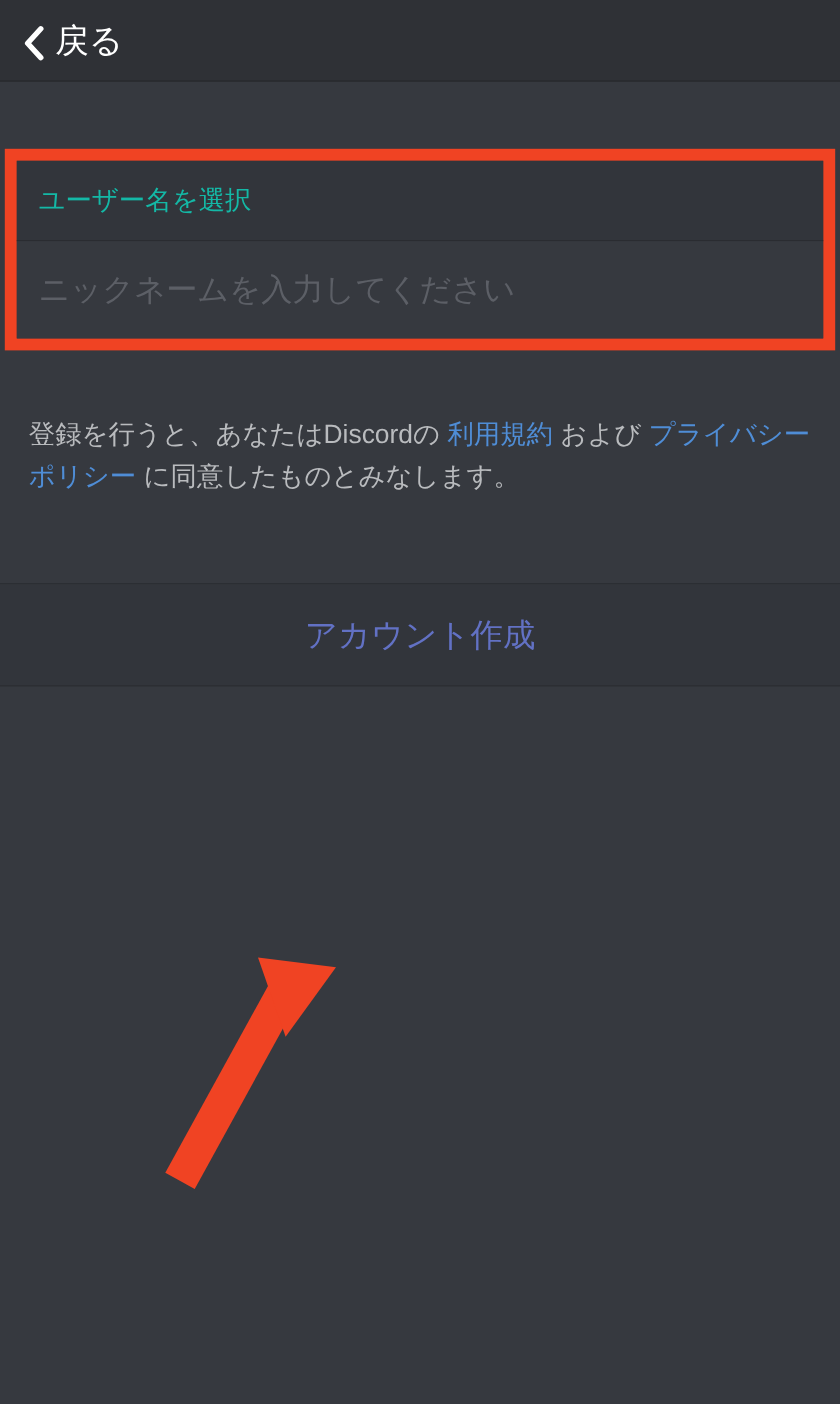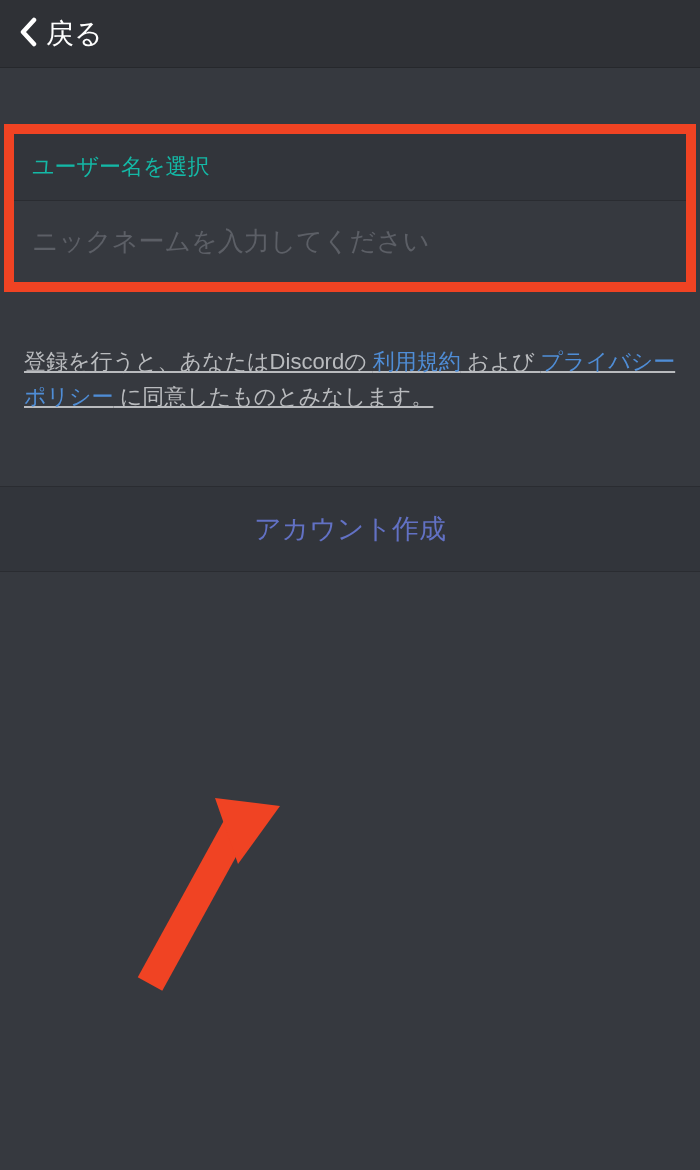--- a/index.html
+++ b/index.html
@@ -18,21 +18,21 @@
     .header {
       height: 68px;
       background-color: #2f3136;
       display: flex;
       align-items: center;
       position: relative;
       border-bottom: 1px solid #26282c;
     }
     .back-button {
       display: flex;
-      align-items: flex-start;
+      align-items: flex-end;
       padding-left: 18px;
       cursor: pointer;
     }
     .back-chevron {
       width: 20px;
       height: 34px;
       display: flex;
       align-items: center;
       justify-content: center;
     }
@@ -81,21 +81,20 @@
       border-bottom: none;
     }
     .spacer {
       height: 36px;
     }
     .disclaimer {
       padding: 16px 24px;
       color: #b9bbbe;
       font-size: 22px;
       line-height: 1.6;
-      text-decoration: underline;
     }
     .link {
       color: #4f8dd6;
       cursor: pointer;
     }
     .create-button-wrap {
       margin-top: 56px;
       border-top: 1px solid #2a2c31;
       border-bottom: 1px solid #2a2c31;
     }

